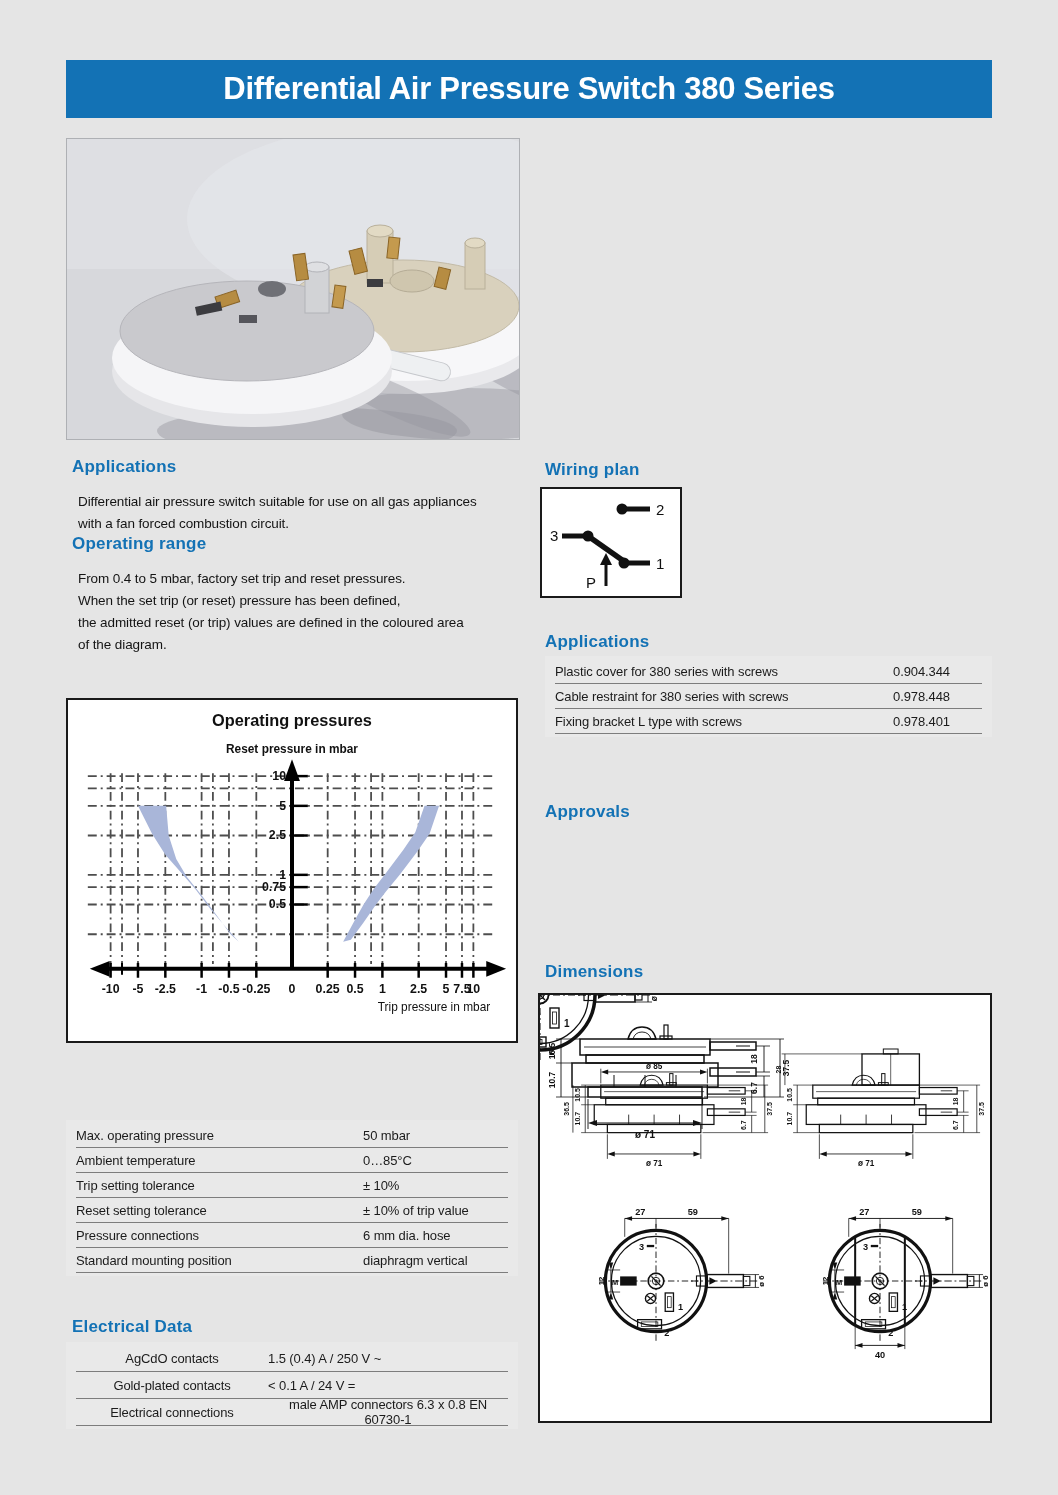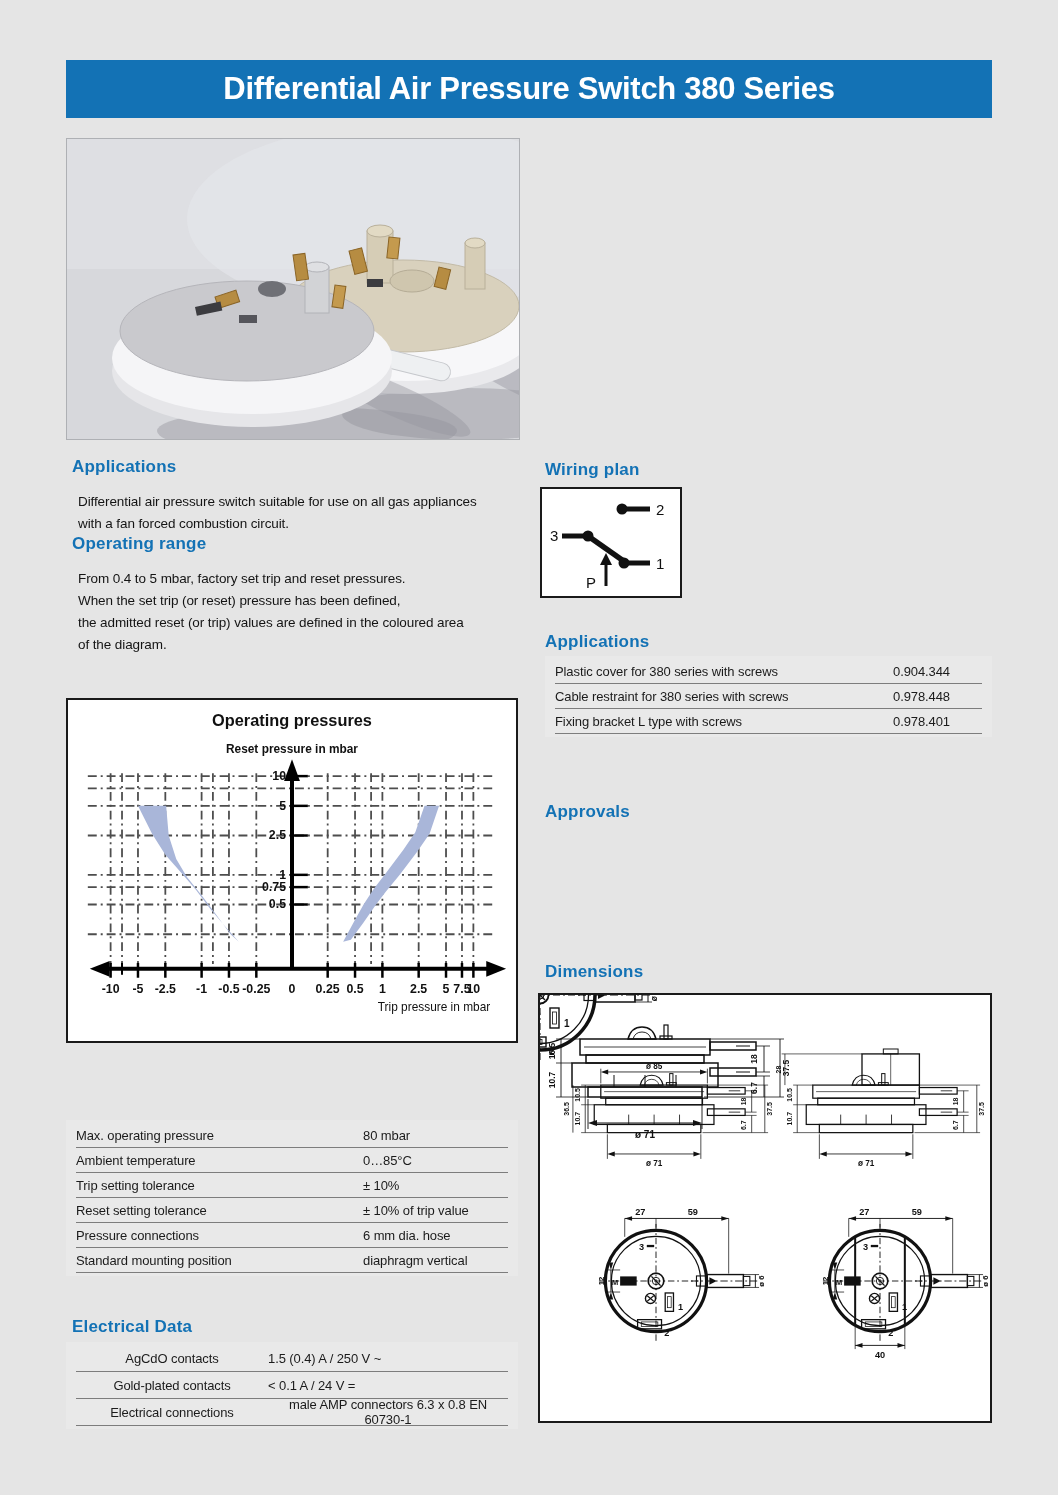--- a/index.html
+++ b/index.html
@@ -172,21 +172,21 @@
         <text x="226" y="26" text-anchor="middle" class="ctitle">Operating pressures</text>
         <text x="226" y="54" text-anchor="middle" class="csub">Reset pressure in mbar</text>
         <text x="426" y="315" text-anchor="end" class="cxlab">Trip pressure in mbar</text>
       </svg>
   </div>
 
   <h2 class="h tech-h">Technical data</h2>
   <div class="dtable tech-t">
     <div class="trow">
         <span class="lab">Max. operating pressure</span>
-        <span class="val">80 mbar</span>
+        <span class="val">50 mbar</span>
       </div>
     <div class="trow">
         <span class="lab">Ambient temperature</span>
         <span class="val">0…85°C</span>
       </div>
     <div class="trow">
         <span class="lab">Trip setting tolerance</span>
         <span class="val">± 10%</span>
       </div>
     <div class="trow">

